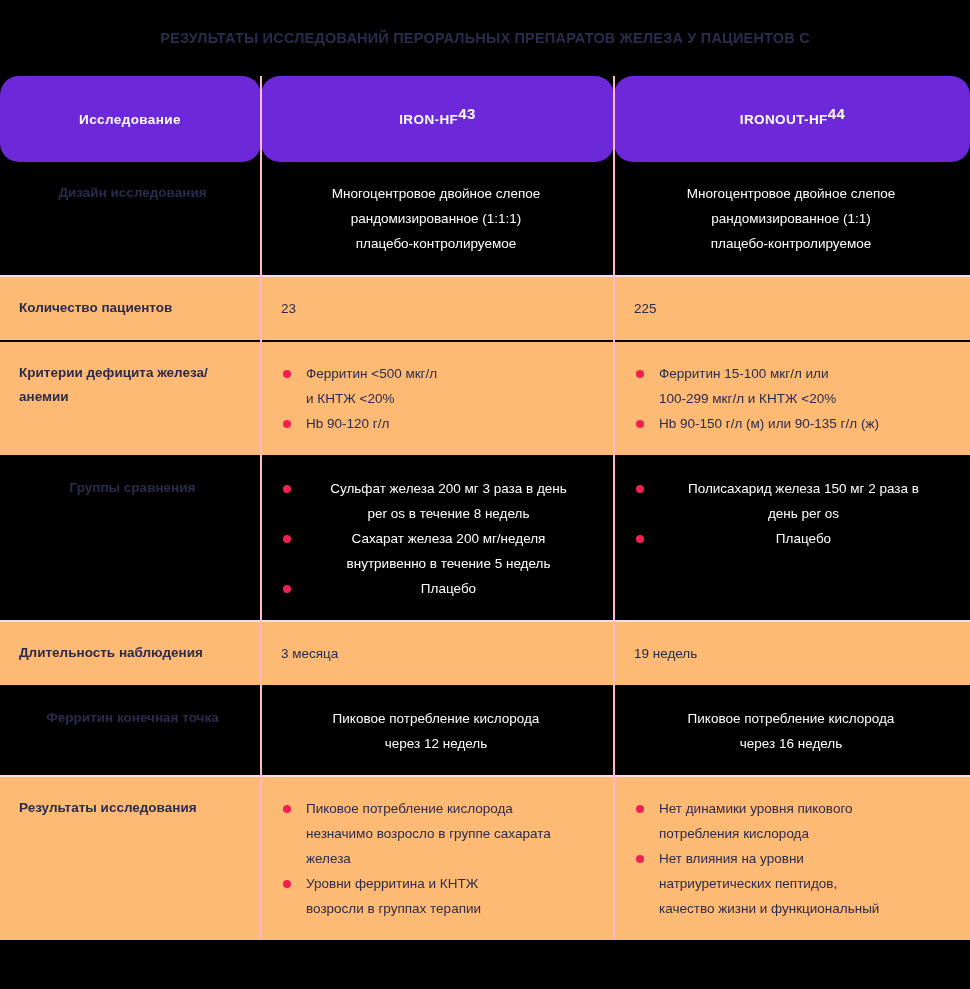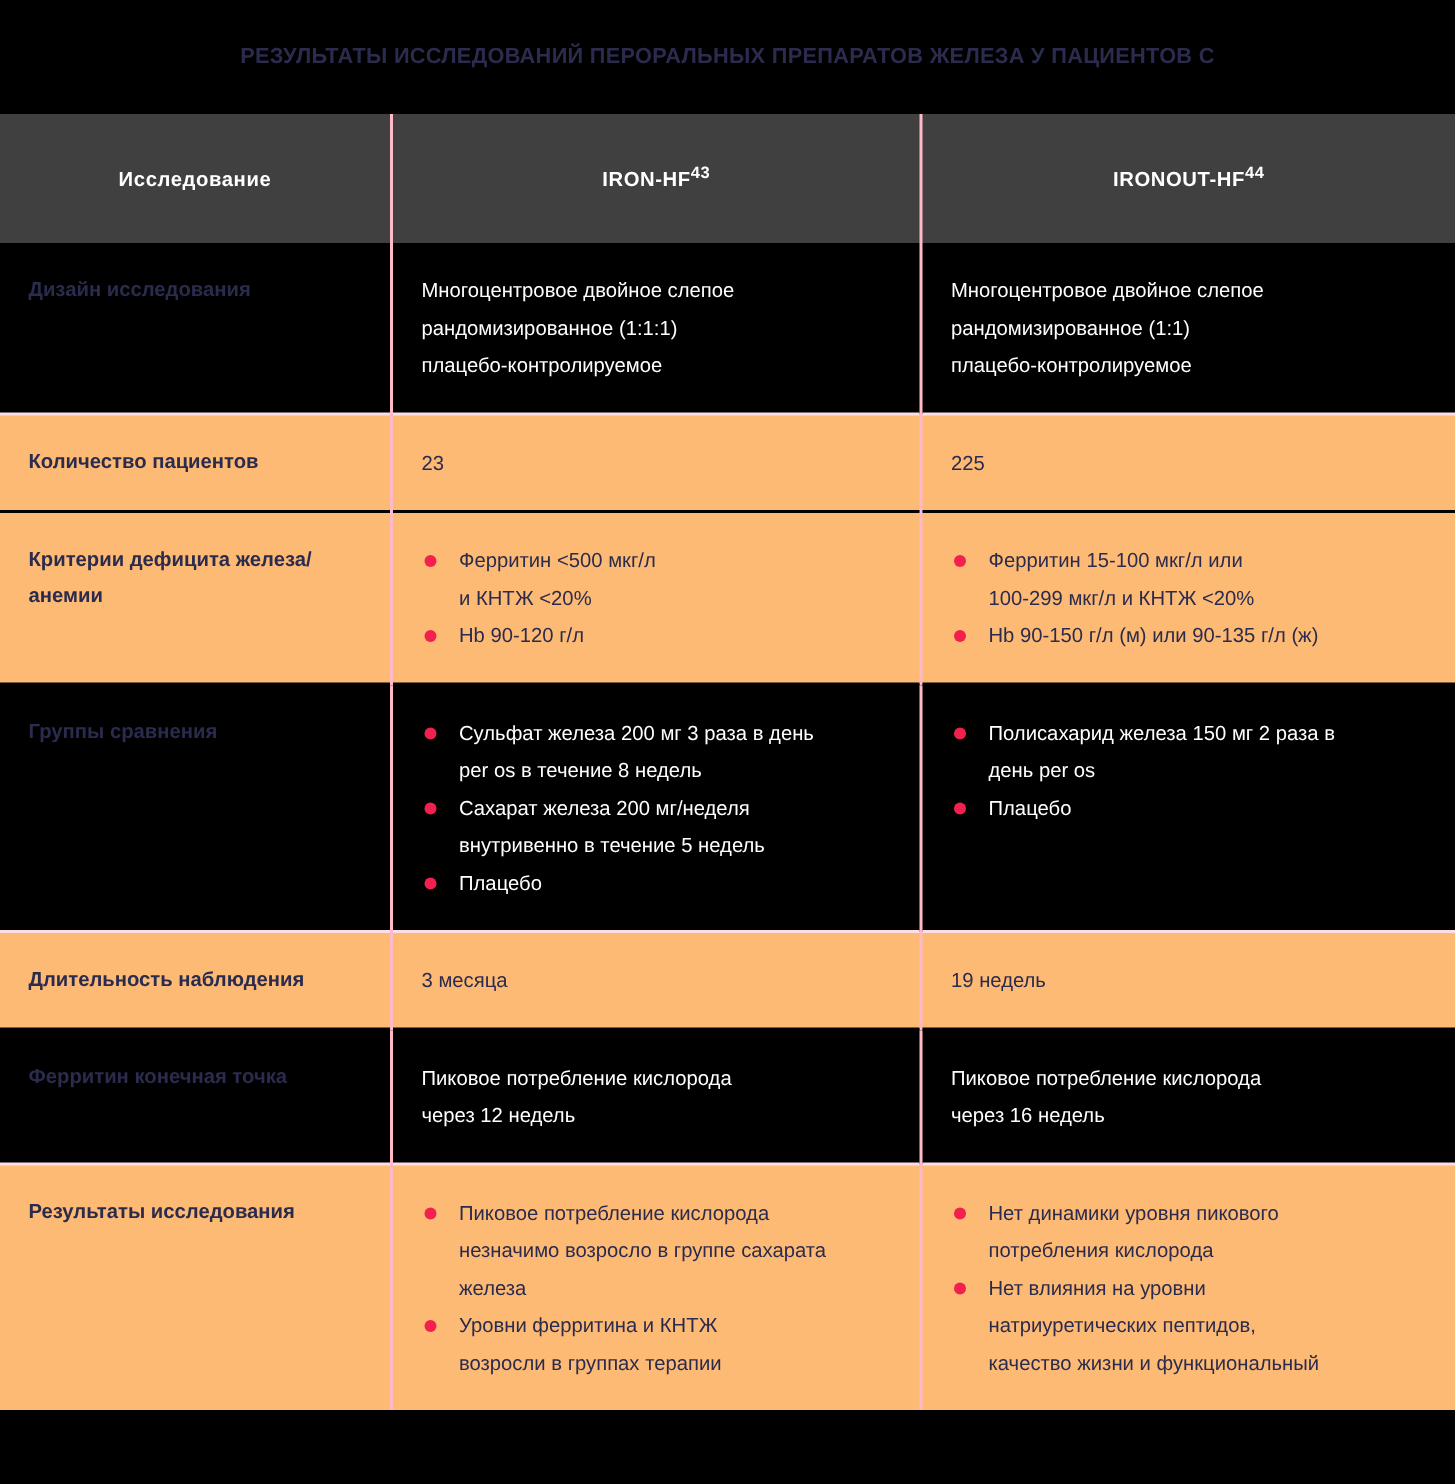--- a/index.html
+++ b/index.html
@@ -47,35 +47,36 @@
     width: 970px;
     border-collapse: collapse;
     table-layout: fixed;
   }
   table.matrix col.c1 { width: 261px; }
   table.matrix col.c2 { width: 353px; }
   table.matrix col.c3 { width: 356px; }
 
   
   thead th {
-    background: #404040;
+    background: #6d28d9;
     color: #ffffff;
     font-size: 13.5px;
     font-weight: bold;
     letter-spacing: 0.4px;
     height: 86px;
     vertical-align: middle;
     text-align: center;
     padding: 0 12px;
     box-sizing: border-box;
     border-right: 2px solid #ffb9c8;
+    border-radius: 19px;
   }
   thead th:last-child { border-right: none; }
   thead th sup {
-    font-size: 11px;
+    font-size: 15px;
     vertical-align: super;
     line-height: 0;
   }
 
   
   tbody td {
     vertical-align: top;
     padding: 19px 22px 19px 19px;
     box-sizing: border-box;
     font-size: 13.5px;
@@ -85,21 +86,21 @@
   tbody td:last-child { border-right: none; }
 
   tr.dark td {
     background: #000000;
     color: #ffffff;
   }
   tr.light td {
     background: #fdba74;
     color: #2b2b4d;
   }
-  tr.dark { border-bottom: 2px solid #fbdee3; }
+  tr.dark { border-bottom: 2px solid #fbdee3; text-align: center; }
   tr.light { border-bottom: 2px solid #000000; }
   tbody tr:last-child { border-bottom: none; }
 
   td.label {
     font-weight: bold;
     font-size: 13.5px;
     line-height: 24px;
     padding-left: 19px;
     padding-right: 14px;
   }

